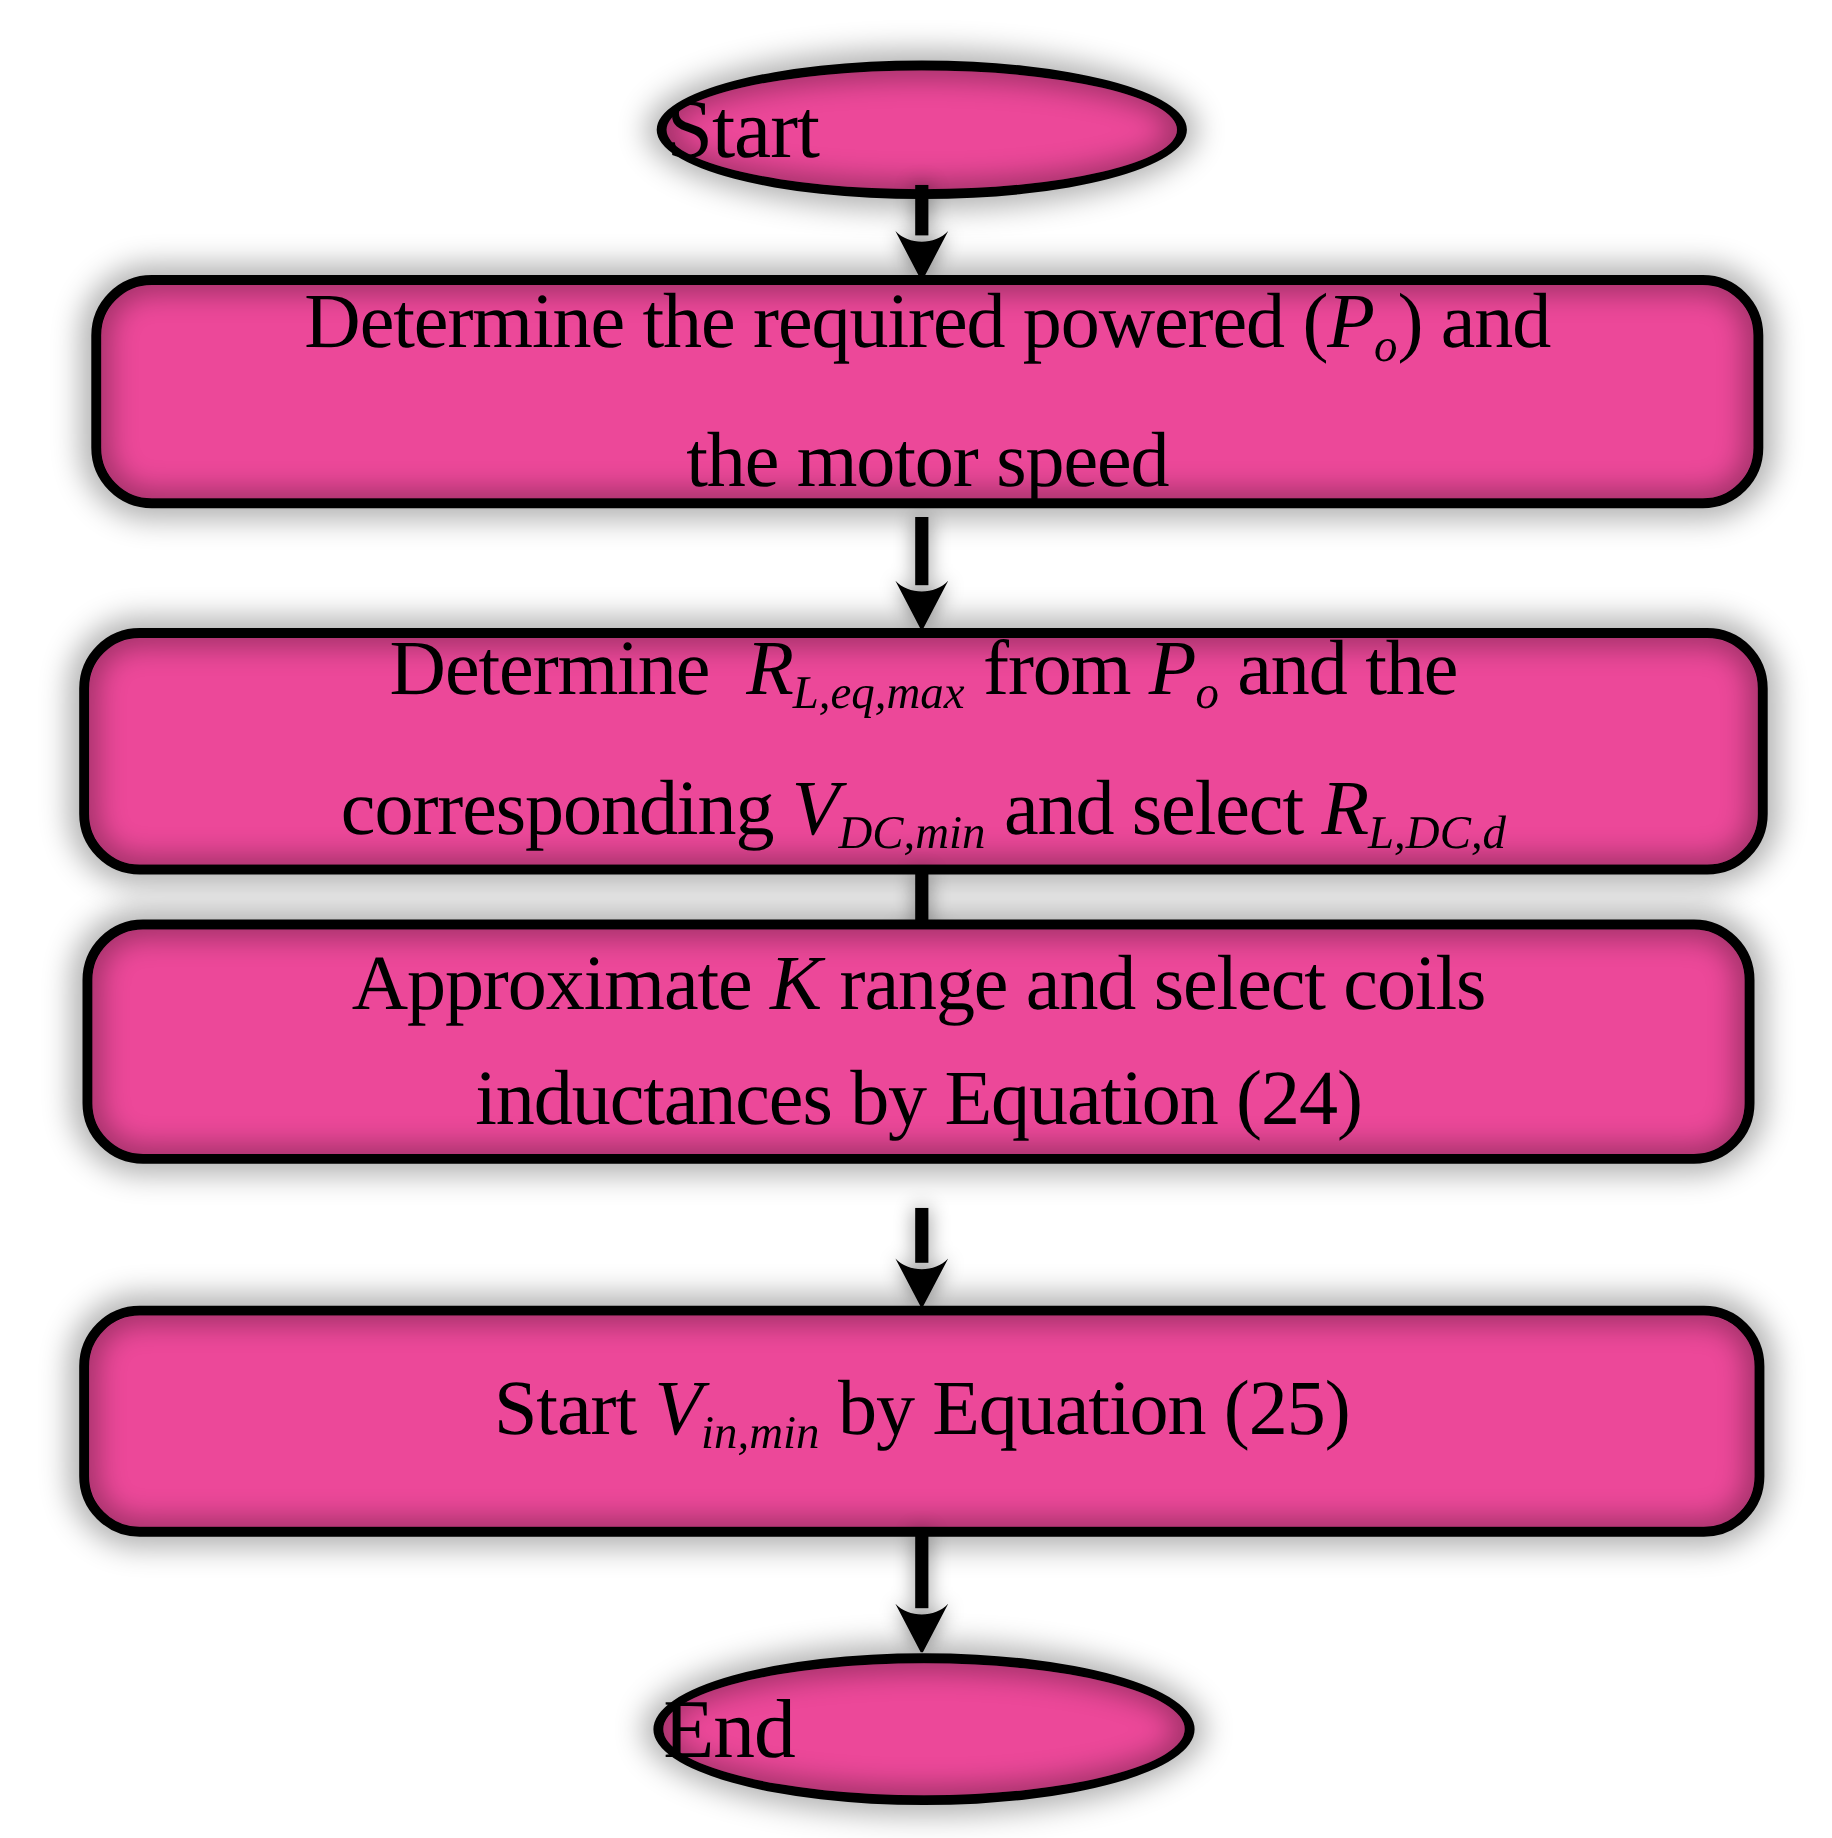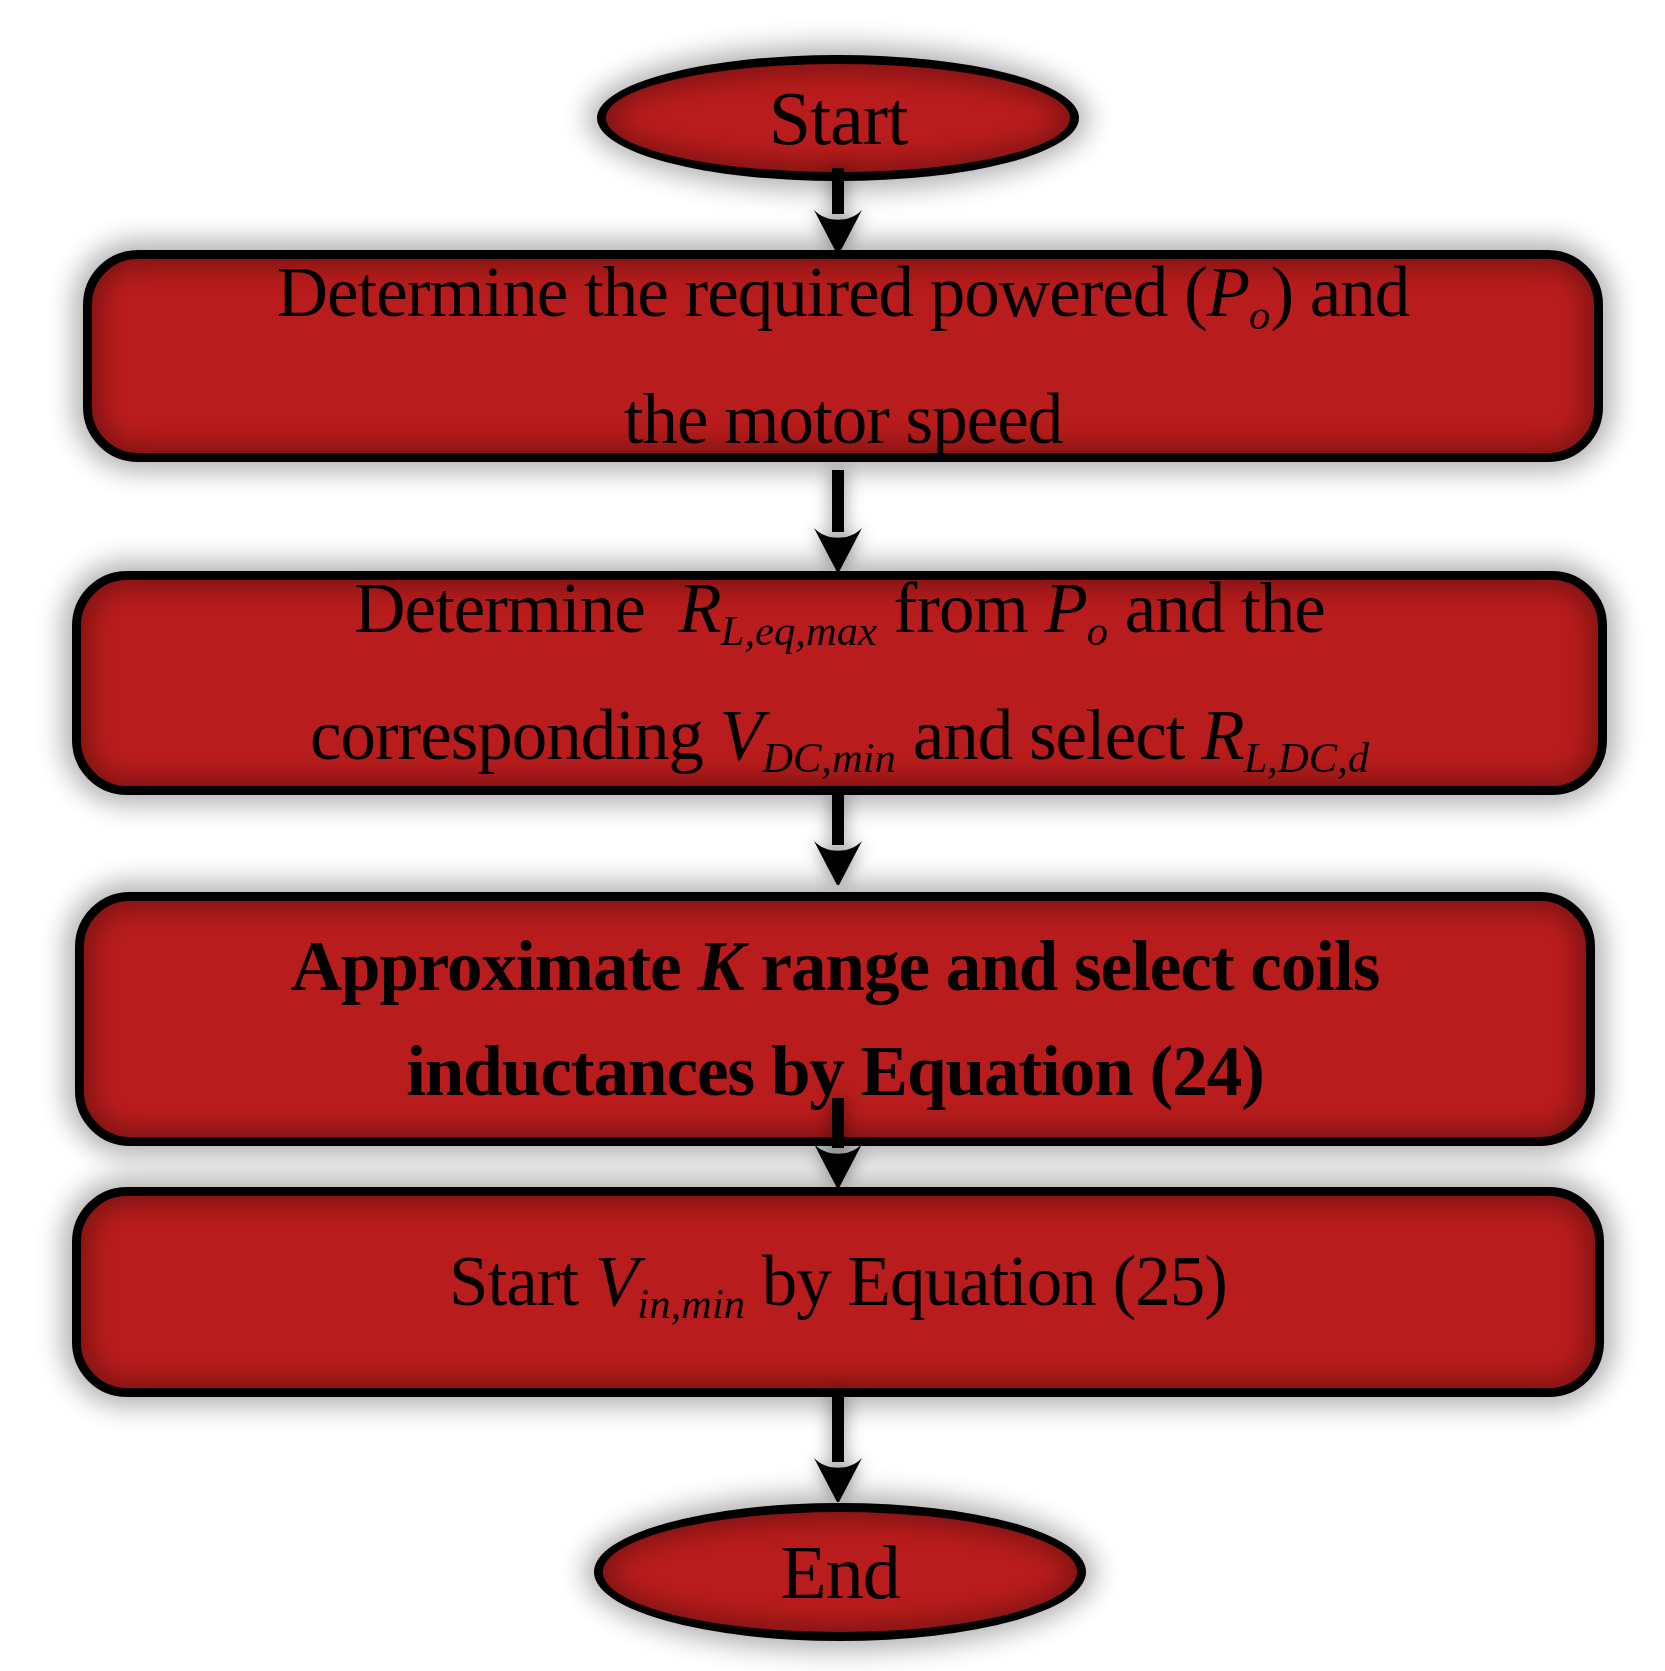--- a/index.html
+++ b/index.html
@@ -2,40 +2,40 @@
 <html><head>
 <meta charset="utf-8">
 <style>
   html,body{margin:0;padding:0;background:#ffffff;}
   .canvas{
     position:relative;width:1665px;height:1671px;background:#ffffff;
     overflow:hidden;
     font-family:"Liberation Serif","DejaVu Serif",serif;color:#000;
   }
   .shape{
-    position:absolute;box-sizing:border-box;border:9px solid #000;background:#b91c1c;
+    position:absolute;box-sizing:border-box;border:9px solid #000;background:#ec4899;
     box-shadow:0 0 26px 10px rgba(0,0,0,0.30), inset 0 0 24px 9px rgba(0,0,0,0.30);
-    display:flex;flex-direction:column;align-items:center;justify-content:center;
+    display:flex;flex-direction:column;justify-content:center;
   }
   .terminator{border-radius:50%;}
   .process{border-radius:55px;}
   .term-label{
     font-size:76px;line-height:1;white-space:pre;letter-spacing:-1px;
   }
   .flow-line{
     font-size:71px;line-height:105px;white-space:pre;text-align:center;letter-spacing:-1px;
   }
   .seg-i{font-style:italic;}
   .seg-sub{font-style:italic;font-size:0.60em;vertical-align:-0.30em;letter-spacing:0;}
   .arrow{position:absolute;filter:drop-shadow(0 0 9px rgba(0,0,0,0.45));}
   
   .n-start{left:597px;top:55px;width:482px;height:126px;}
   .n-step1{left:83px;top:250px;width:1520px;height:212px;}
   .n-step2{left:72px;top:571px;width:1535px;height:224px;}
-  .n-step3{left:75px;top:892px;width:1520px;height:254px;font-weight:bold;}
+  .n-step3{left:75px;top:836px;width:1520px;height:222px;}
   .n-step4{left:72px;top:1187px;width:1532px;height:210px;}
   .n-end{left:594px;top:1503px;width:492px;height:138px;}
   .a1{left:806px;top:168px;}
   .a2{left:806px;top:470px;}
   .a3{left:806px;top:793px;}
   .a4{left:806px;top:1098px;}
   .a5{left:806px;top:1392px;}
 </style>
 </head>
 <body>

